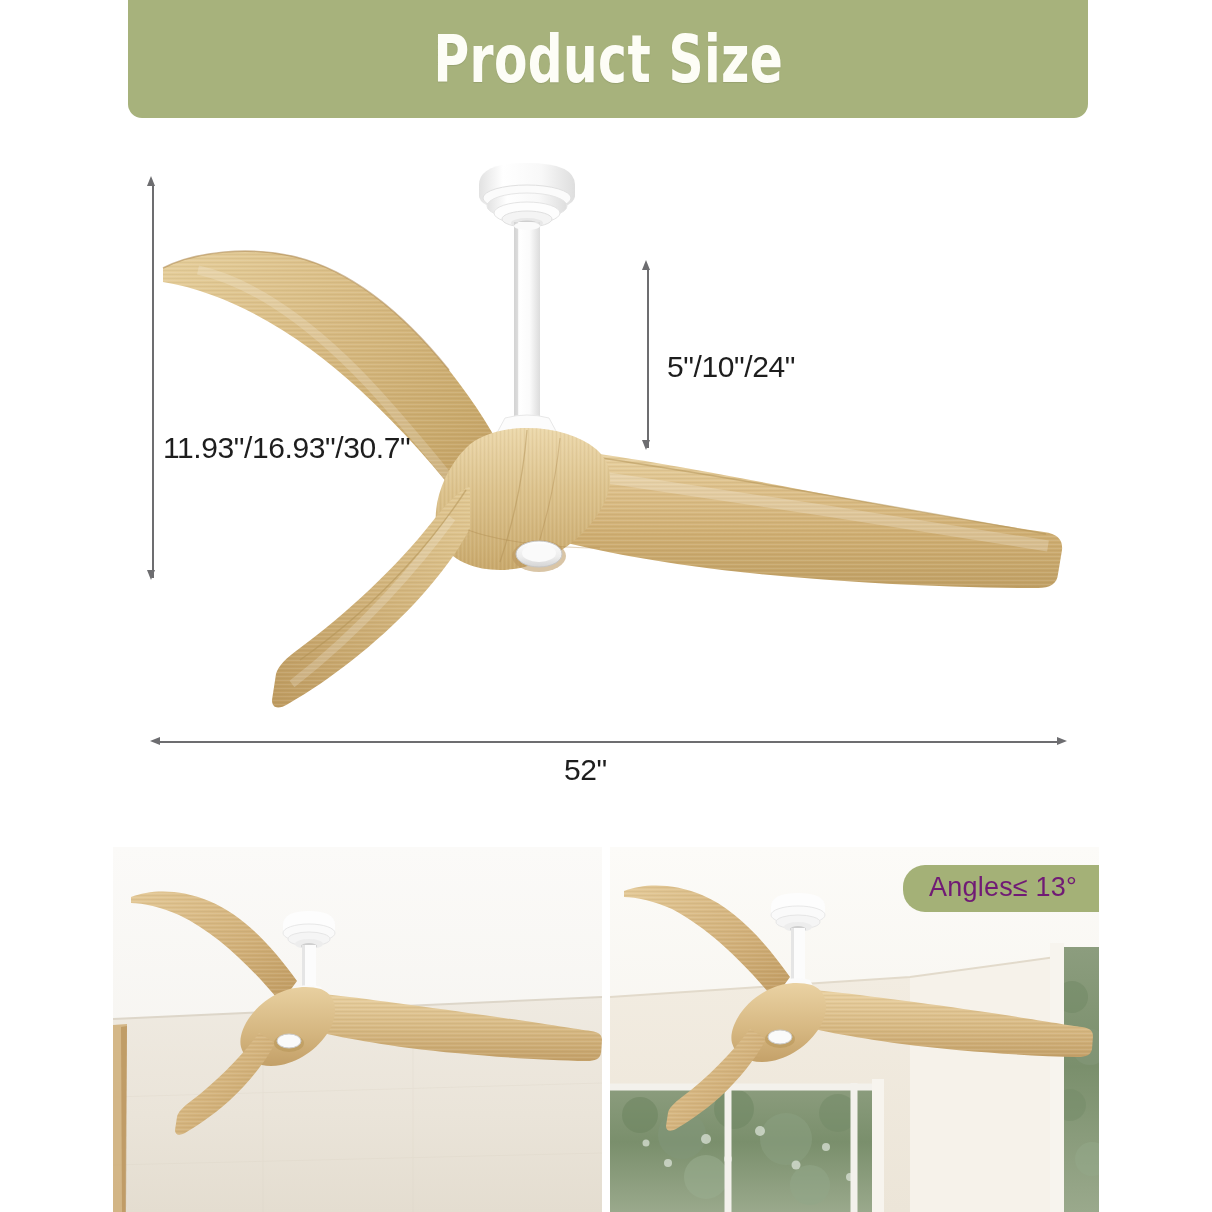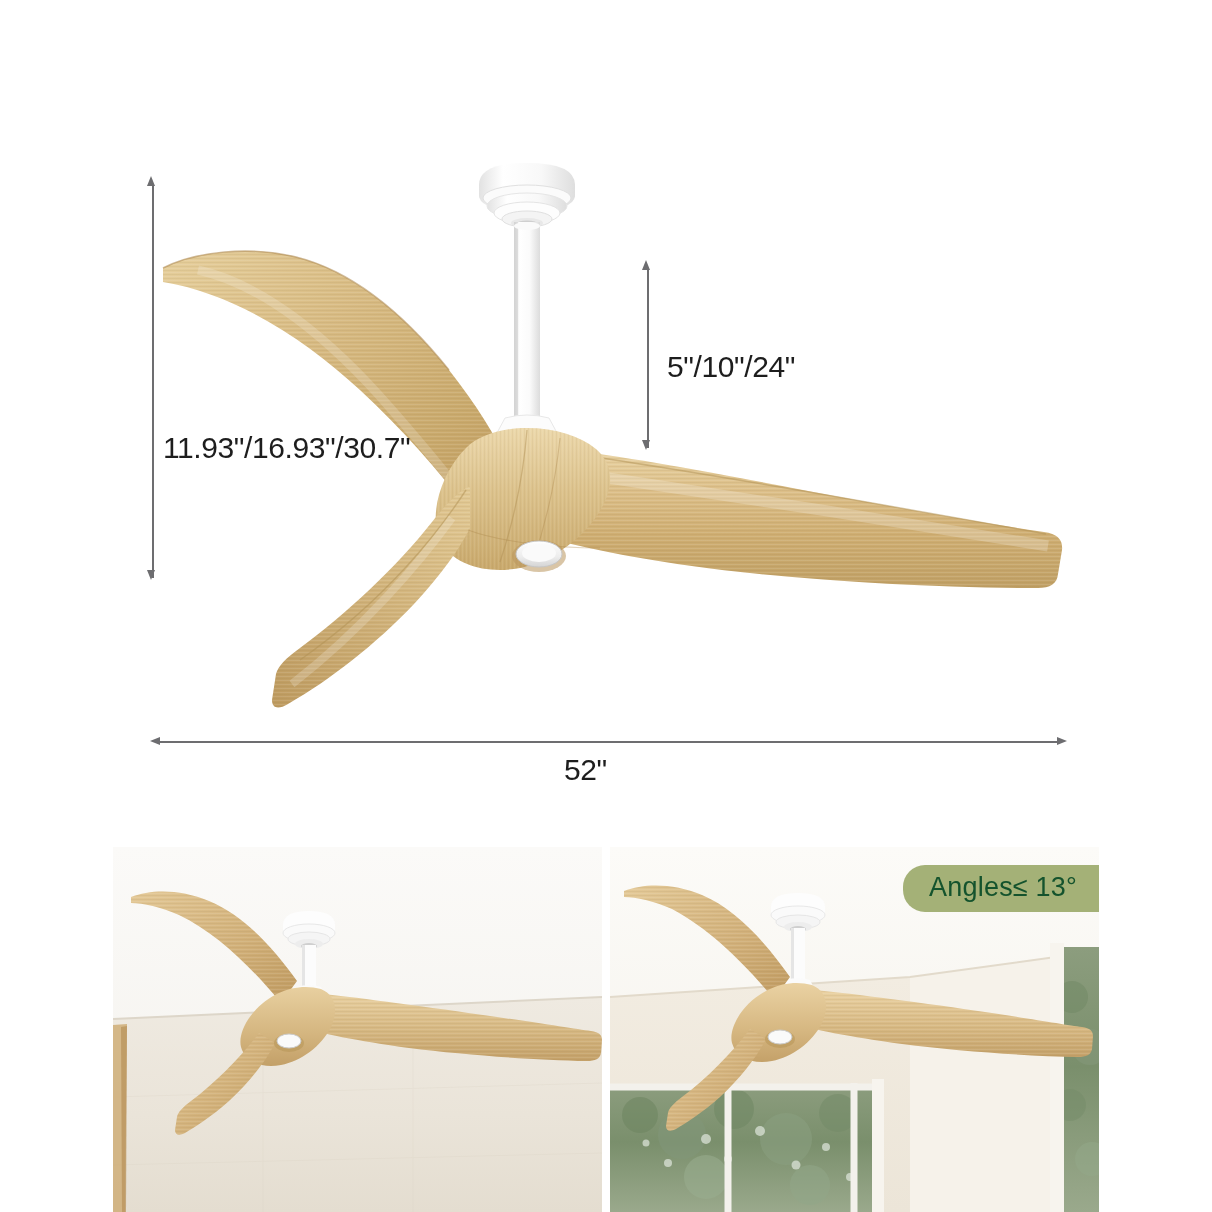--- a/index.html
+++ b/index.html
@@ -55,38 +55,41 @@
   .photos{position:absolute;left:0;top:847px;width:1212px;height:365px;}
   .photo{
     position:absolute;top:0;height:365px;overflow:hidden;background:#f2efe9;
   }
   .photo-left{left:113px;width:489px;}
   .photo-right{left:610px;width:489px;}
 
   .badge{
     position:absolute;right:0;top:18px;
     background:#a4b177;
-    color:#14532d;
+    color:#701a75;
     border-radius:22px 0 0 22px;
     padding:7px 22px 9px 26px;
     font-size:27px;
     font-family:"Liberation Sans",sans-serif;
     white-space:nowrap;
     letter-spacing:.2px;
     z-index:8;
   }
 
   
   .ceil{position:absolute;left:0;top:0;width:100%;height:100%;}
 </style>
 </head>
 <body>
 
 <div class="page">
 
+  <div class="banner">
+    <div class="banner-title">Product Size</div>
+  </div>
 
   <div class="diagram">
 
     <svg class="fan-stage" viewBox="0 0 1212 712">
       <defs>
         <linearGradient id="gBladeUL" x1="0" y1="0" x2="1" y2="1">
           <stop offset="0%" stop-color="#e6cf9c"></stop>
           <stop offset="35%" stop-color="#d8bb83"></stop>
           <stop offset="70%" stop-color="#c9a96c"></stop>
           <stop offset="100%" stop-color="#bb985c"></stop>

